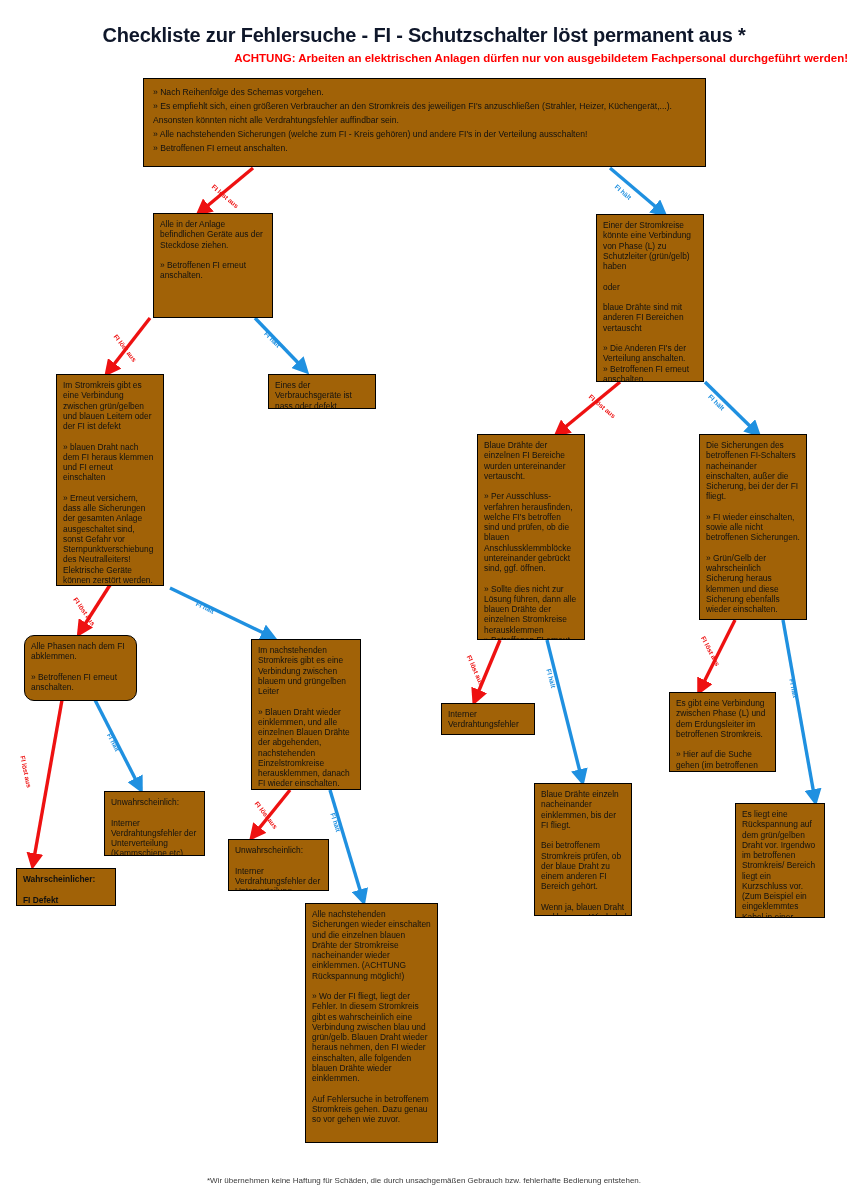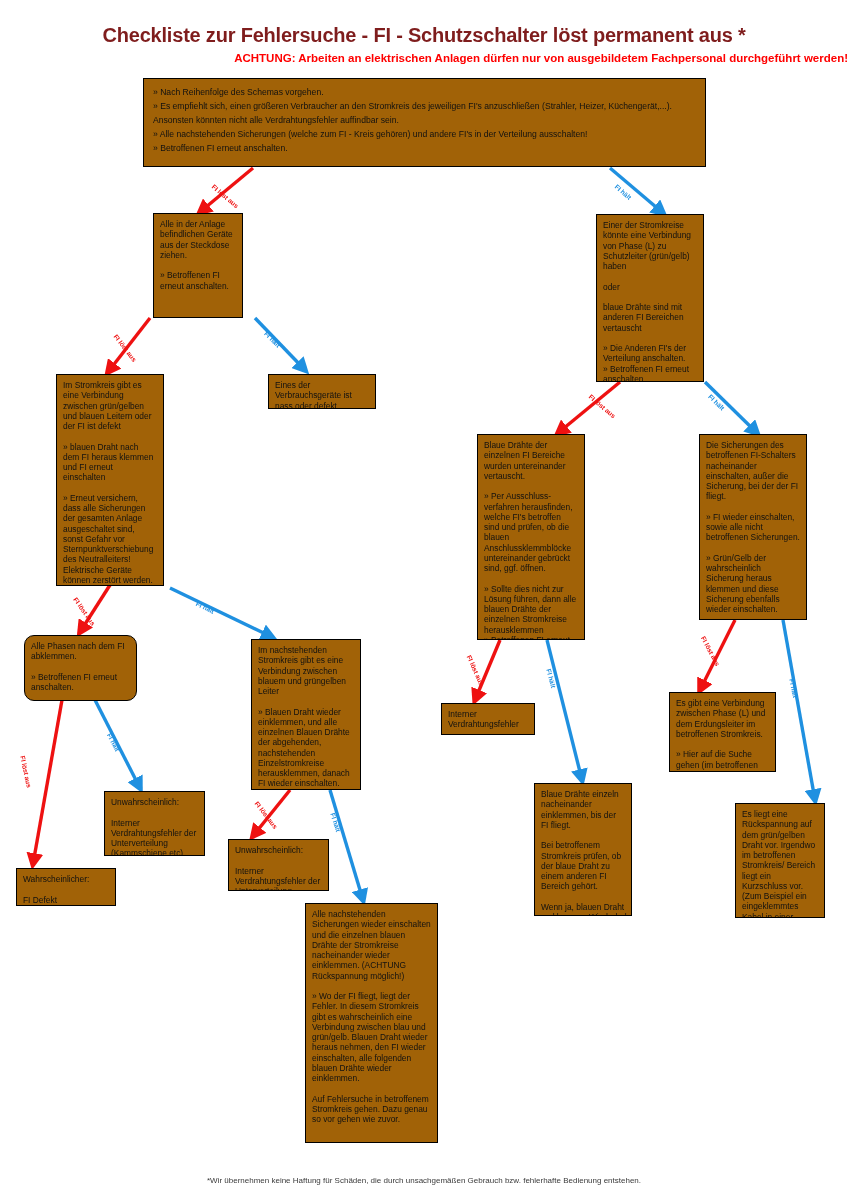--- a/index.html
+++ b/index.html
@@ -1,21 +1,21 @@
 <!DOCTYPE html>
 <html><head>
 <meta charset="utf-8">
 <style>
   html,body{margin:0;padding:0;background:#ffffff;}
   body{width:848px;height:1200px;font-family:"Liberation Sans",sans-serif;color:#000;}
   #page{position:relative;width:848px;height:1200px;overflow:hidden;}
 
   .title{
     position:absolute;left:0;top:24px;width:848px;text-align:center;
-    font-size:20px;font-weight:bold;letter-spacing:-0.2px;color:#7f1d1d;
+    font-size:20px;font-weight:bold;letter-spacing:-0.2px;color:#0f172a;
   }
   .warning{
     position:absolute;left:0;top:52px;width:848px;text-align:right;
     font-size:11.5px;font-weight:bold;color:#ff0000;
   }
   .footnote{
     position:absolute;left:0;top:1176px;width:848px;text-align:center;
     font-size:8px;color:#3a3a3a;
   }
 
@@ -110,21 +110,21 @@
   <div class="elabel blue" style="left:552px;top:668px;transform:rotate(75deg);">FI hält</div>
 
   <div class="elabel red" style="left:706px;top:635px;transform:rotate(62deg);">FI löst aus</div>
   <div class="elabel blue" style="left:795px;top:678px;transform:rotate(78deg);">FI hält</div>
 
   <div class="node intro" style="left:143px;top:78px;width:563px;height:89px;">» Nach Reihenfolge des Schemas vorgehen.
 » Es empfiehlt sich, einen größeren Verbraucher an den Stromkreis des jeweiligen FI's anzuschließen (Strahler, Heizer, Küchengerät,...). Ansonsten könnten nicht alle Verdrahtungsfehler auffindbar sein.
 » Alle nachstehenden Sicherungen (welche zum FI - Kreis gehören) und andere FI's in der Verteilung ausschalten!
 » Betroffenen FI erneut anschalten.</div>
 
-  <div class="node" style="left:153px;top:213px;width:90px;height:105px;">Alle in der Anlage befindlichen Geräte aus der Steckdose ziehen.
+  <div class="node" style="left:153px;top:213px;width:120px;height:105px;">Alle in der Anlage befindlichen Geräte aus der Steckdose ziehen.
 
 » Betroffenen FI erneut anschalten.</div>
 
   <div class="node" style="left:596px;top:214px;width:108px;height:168px;">Einer der Stromkreise könnte eine Verbindung von Phase (L) zu Schutzleiter (grün/gelb) haben
 
 oder
 
 blaue Drähte sind mit anderen FI Bereichen vertauscht
 
 »  Die Anderen FI's der Verteilung anschalten.
@@ -166,21 +166,21 @@
 »  Hier auf die Suche gehen (im betroffenen Raum)</div>
 
   <div class="node" style="left:104px;top:791px;width:101px;height:65px;">Unwahrscheinlich:
 
 Interner Verdrahtungsfehler der Unterverteilung (Kammschiene etc)</div>
 
   <div class="node" style="left:228px;top:839px;width:101px;height:52px;">Unwahrscheinlich:
 
 Interner Verdrahtungsfehler der Unterverteilung</div>
 
-  <div class="node" style="left:16px;top:868px;width:100px;height:38px;">Wahrscheinlicher:
+  <div class="node" style="left:16px;top:868px;width:100px;height:38px;font-weight:bold;">Wahrscheinlicher:
 
 FI Defekt</div>
 
   <div class="node" style="left:534px;top:783px;width:98px;height:133px;">Blaue Drähte einzeln nacheinander einklemmen, bis der FI fliegt.
 
 Bei betroffenem Stromkreis prüfen, ob der blaue Draht zu einem anderen FI Bereich gehört.
 
 Wenn ja, blauen Draht umklemmen.Wiederholen bis alle FI's halten.</div>
 
   <div class="node" style="left:735px;top:803px;width:90px;height:115px;">Es liegt eine Rückspannung auf dem grün/gelben Draht vor. Irgendwo im betroffenen Stromkreis/ Bereich liegt ein Kurzschluss vor. (Zum Beispiel ein eingeklemmtes Kabel in einer Steckdosenkralle)</div>

